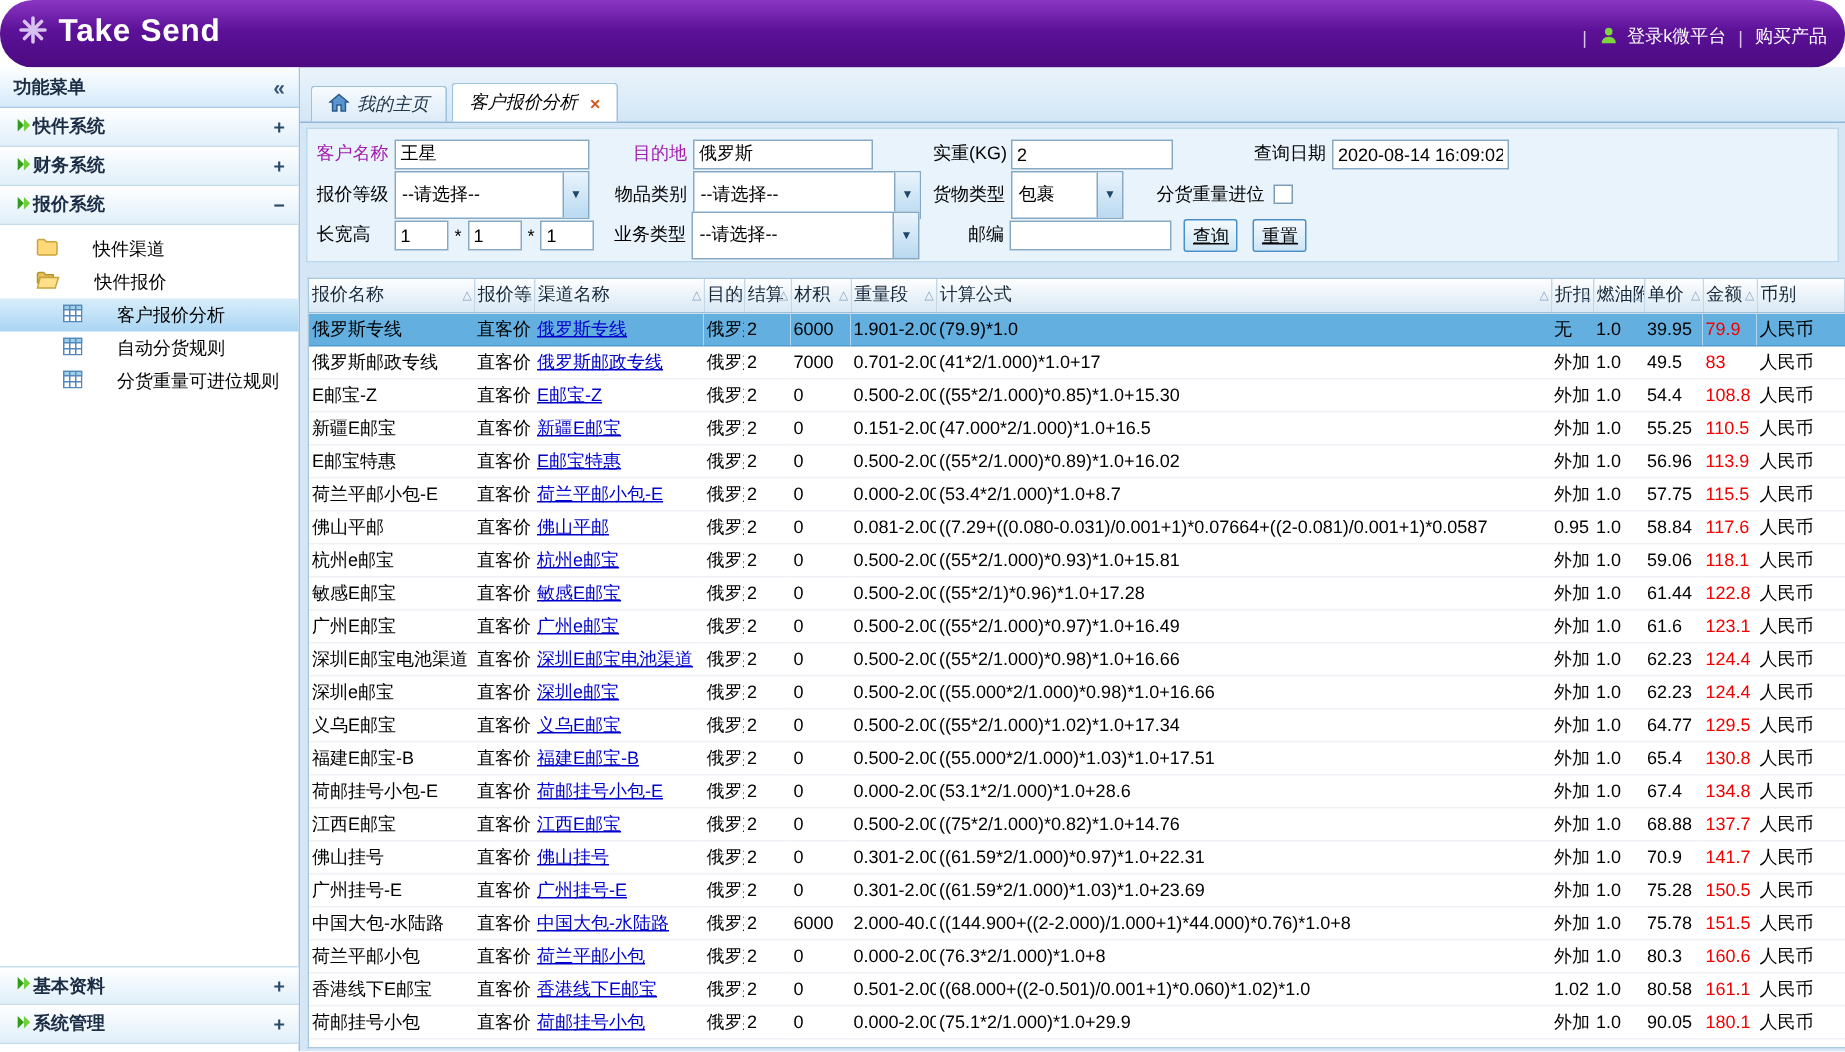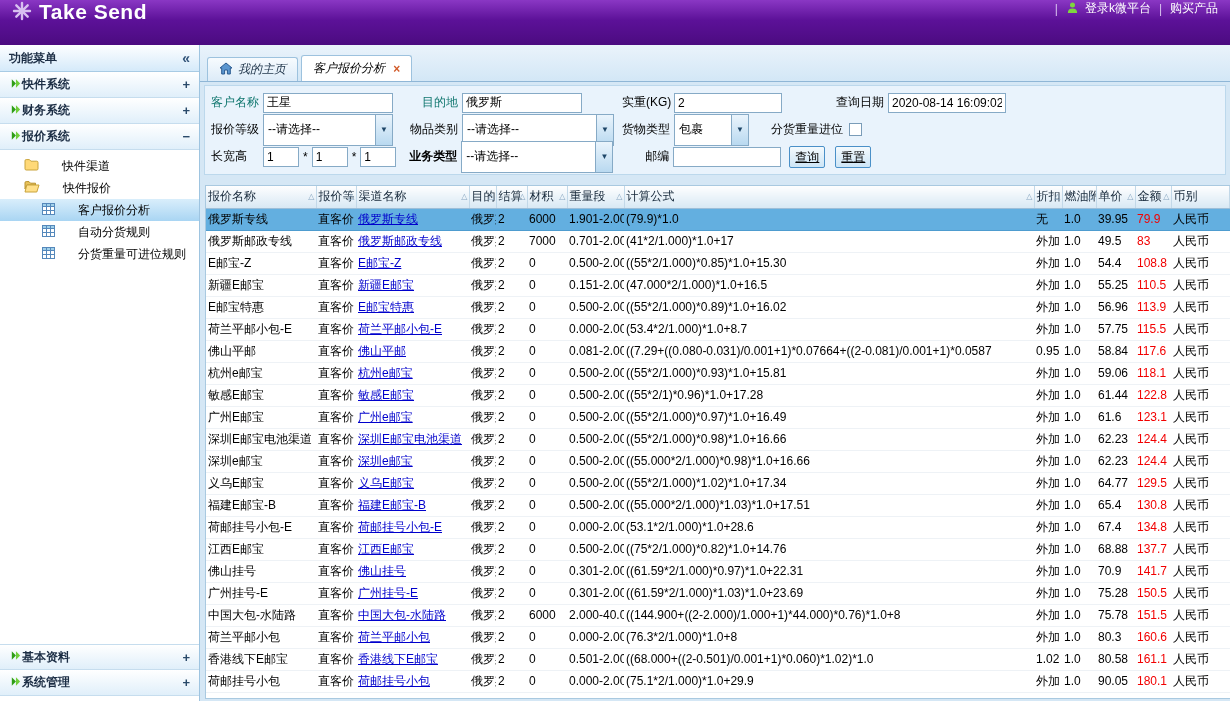--- a/index.html
+++ b/index.html
@@ -1,21 +1,21 @@
 <!DOCTYPE html>
 <html><head>
 <meta charset="utf-8">
 <style>
   * { margin:0; padding:0; box-sizing:border-box; }
   html,body { width:1230px; height:701px; overflow:hidden; }
   body { font-family:"Liberation Sans","DejaVu Sans",sans-serif; font-size:12px; color:#000; background:#fff; }
 
   
   .top-header { height:45px; background:linear-gradient(180deg,#8a37c4 0%,#5c1198 45%,#4b0b80 100%);
-    display:flex; align-items:flex-start; padding:0 12px; color:#fff; }
+    display:flex; align-items:flex-end; padding:12px 12px; color:#fff;border-radius:22px; }
   .logo-area { display:flex; align-items:center; gap:7px; }
   .logo-text { font-size:21px; font-weight:bold; letter-spacing:.5px; }
   .header-links { margin-left:auto; display:flex; align-items:center; gap:6px; font-size:12px; }
   .header-links a { color:#fff; text-decoration:none; cursor:pointer; }
   .hdr-sep { color:#d9c2ef; padding:0 2px; }
 
   
   .layout { display:flex; height:656px; }
 
   
@@ -43,21 +43,21 @@
   .tab { height:24px; display:flex; align-items:center; gap:5px; padding:0 11px;
     border:1px solid #9dc2de; border-bottom:none; border-radius:3px 3px 0 0;
     background:linear-gradient(180deg,#f7fbfe,#dcebf8); cursor:pointer; color:#23384d;font-style:italic; }
   .tab.active { height:26px; background:#fff; color:#000; }
   .tab-close { color:#d25b2a; font-weight:bold; margin-left:3px; cursor:pointer; }
 
   
   .form-panel { flex:none; margin:3px 4px 0 4px; background:#e9f3fc; border:1px solid #bcd8ec; padding:3px 0 4px 0; }
   .fr { display:flex; align-items:center; height:27px; padding-left:6px; }
   .lab { flex:none; overflow:hidden; white-space:nowrap; }
-  .lab.blue { color:#0f766e; }
+  .lab.blue { color:#a21caf; }
   .la { width:52px; text-align:left; }
   .lb { width:52px; text-align:right; margin-left:17px; padding-right:4px; }
   .lc { width:52px; text-align:right; padding-right:4px; }
   .ld { width:56px; text-align:right; margin-left:50px; padding-right:4px; }
   .le { width:84px; text-align:right; margin-left:16px; padding-right:6px; }
   .mc1 { margin-left:40px; }
   .mc2 { margin-left:8px; }
   .ti { height:20px; border:1px solid #86aac6; background:#fff; padding:0 3px; font:12px "Liberation Sans","DejaVu Sans",sans-serif; }
   .iw130 { width:130px; } .iw120 { width:120px; } .iw118 { width:118px; } .iw108 { width:108px; } .iw36 { width:36px; }
   .sel { display:flex; align-items:center; height:32px; border:1px solid #86aac6; background:#fff; cursor:pointer; }
@@ -263,21 +263,21 @@
         <span class="checkbox"></span>
       </div>
 
       <div class="fr">
         <span class="lab la">长宽高</span>
         <input class="ti iw36" value="1" style="">
         <span class="dim-sep">*</span>
         <input class="ti iw36" value="1" style="">
         <span class="dim-sep">*</span>
         <input class="ti iw36" value="1" style="">
-        <span class="lab lb" style="margin-left:13px;font-weight:bold;">业务类型</span>
+        <span class="lab lb" style="margin-left:13px;">业务类型</span>
         <div class="sel sw152">
           <span class="sel-text">--请选择--</span>
           <span class="sel-arrow">▼</span>
         </div>
         <span class="lab lc mc2">邮编</span>
         <input class="ti iw108" value="" style="">
         <div class="btn btn-gap">查询</div>
         <div class="btn">重置</div>
       </div>
     </div>

